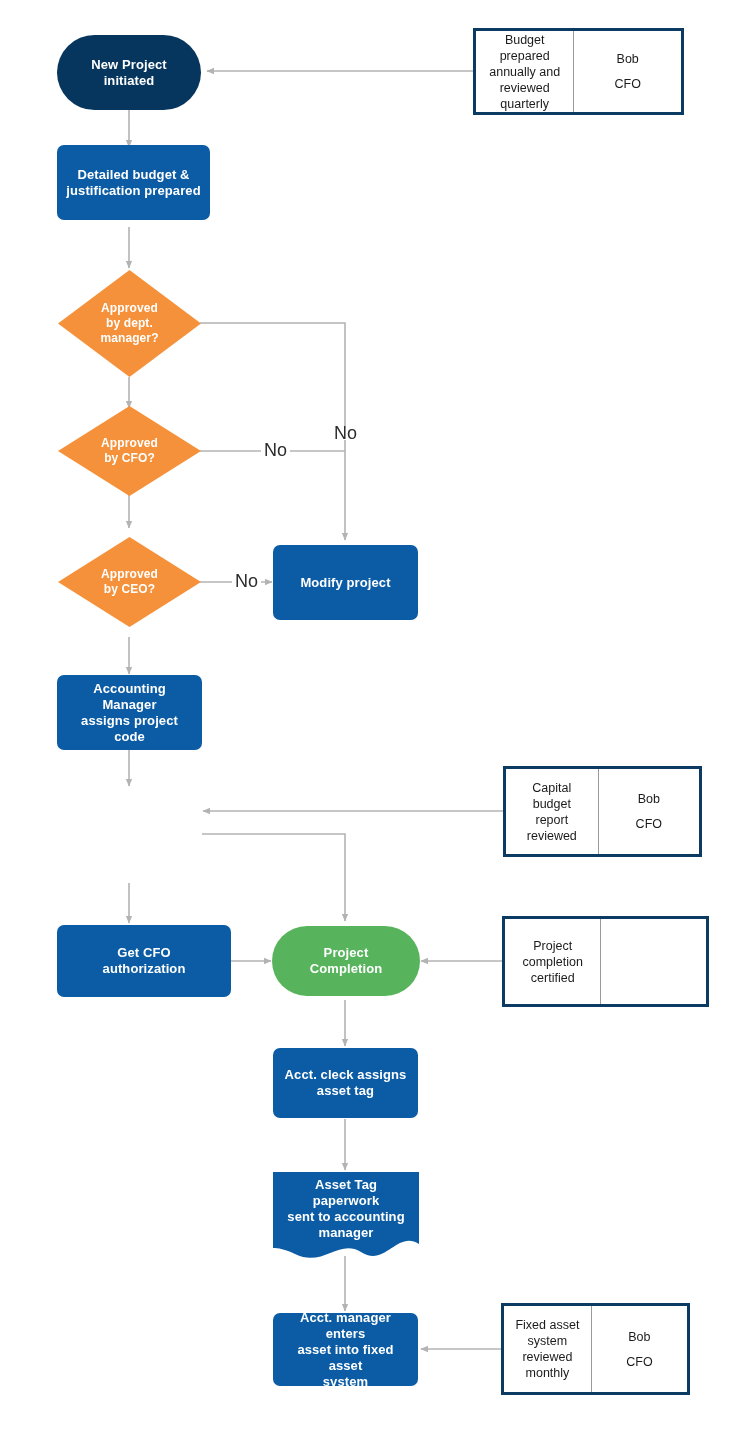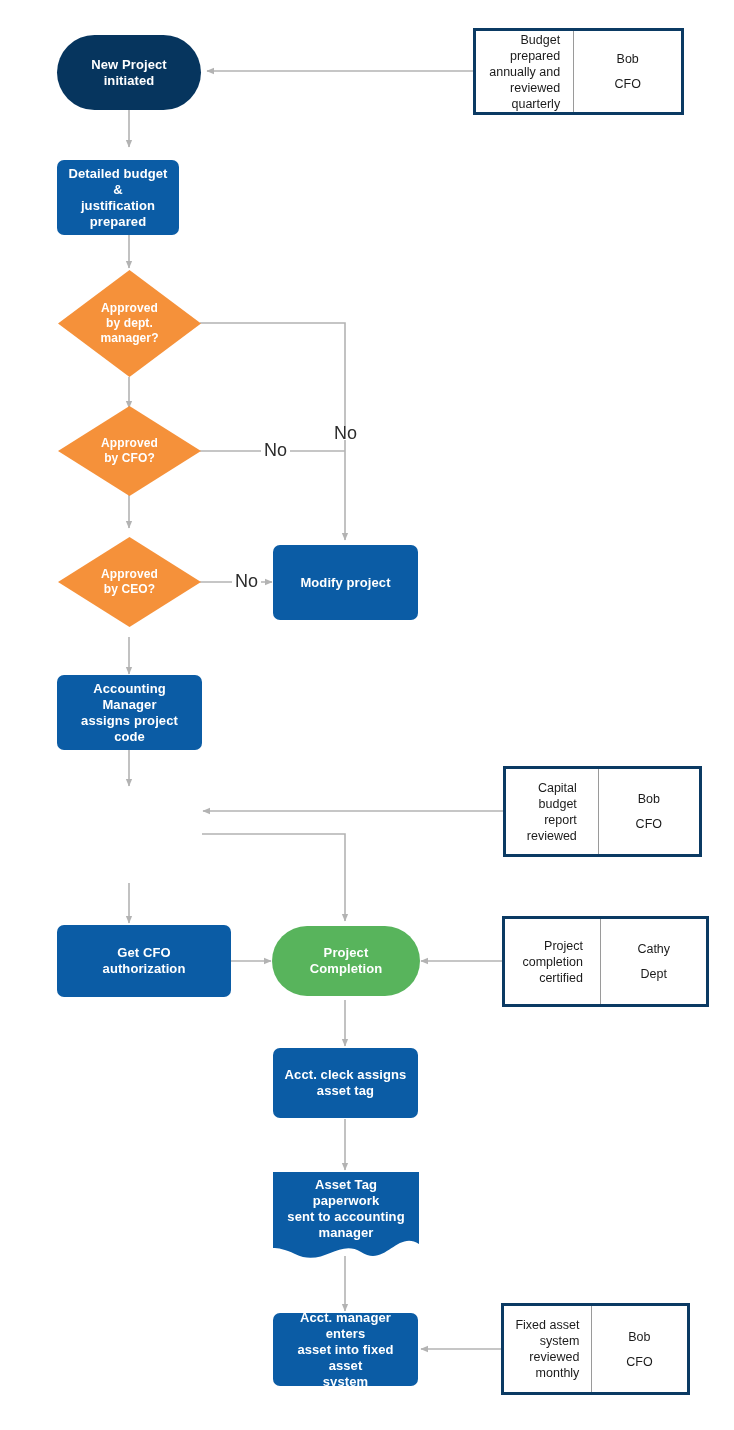--- a/index.html
+++ b/index.html
@@ -90,21 +90,21 @@
     flex-direction:row;
     align-items:stretch;
   }
   .note .note-left,
   .note .note-right{
     box-sizing:border-box;
     display:flex;
     flex-direction:column;
     align-items:center;
     justify-content:center;
-    text-align:right;
+    text-align:center;
     color:#1B1B1B;
     font-size:12.5px;
     line-height:16px;
     padding:4px 3px;
   }
   .note .note-left{
     flex:0 0 48%;
     border-right:1px solid #9a9a9a;
     white-space:pre-line;
   }
@@ -173,21 +173,21 @@
 
       <path d="M501,1349 L421,1349" marker-end="url(#arrow)"></path>
     </g>
   </svg>
 
   <div class="node terminator" style="left:57px;top:35px;width:144px;height:75px;">
     <span class="lbl">New Project
 initiated</span>
   </div>
 
-  <div class="node process" style="left:57px;top:160px;width:122px;height:75px;">
+  <div class="node process" style="left:57px;top:145px;width:153px;height:75px;">
     <span class="lbl">Detailed budget &amp;
 justification prepared</span>
   </div>
 
   <div class="node decision" style="left:58px;top:270px;width:143px;height:107px;">
     <span class="diamond-bg"></span>
     <span class="lbl">Approved
 by dept.
 manager?</span>
   </div>
@@ -264,24 +264,20 @@
     <div class="note-right">
       <span class="who">Bob</span>
       <span class="role">CFO</span>
     </div>
   </div>
 
   <div class="note" style="left:502px;top:916px;width:207px;height:91px;">
     <div class="note-left">Project
 completion
 certified</div>
-    <div class="note-right">
-      <span class="who">Cathy</span>
-      <span class="role">Dept</span>
-    </div>
   </div>
 
   <div class="note" style="left:501px;top:1303px;width:189px;height:92px;">
     <div class="note-left">Fixed asset
 system
 reviewed
 monthly</div>
     <div class="note-right">
       <span class="who">Bob</span>
       <span class="role">CFO</span>

